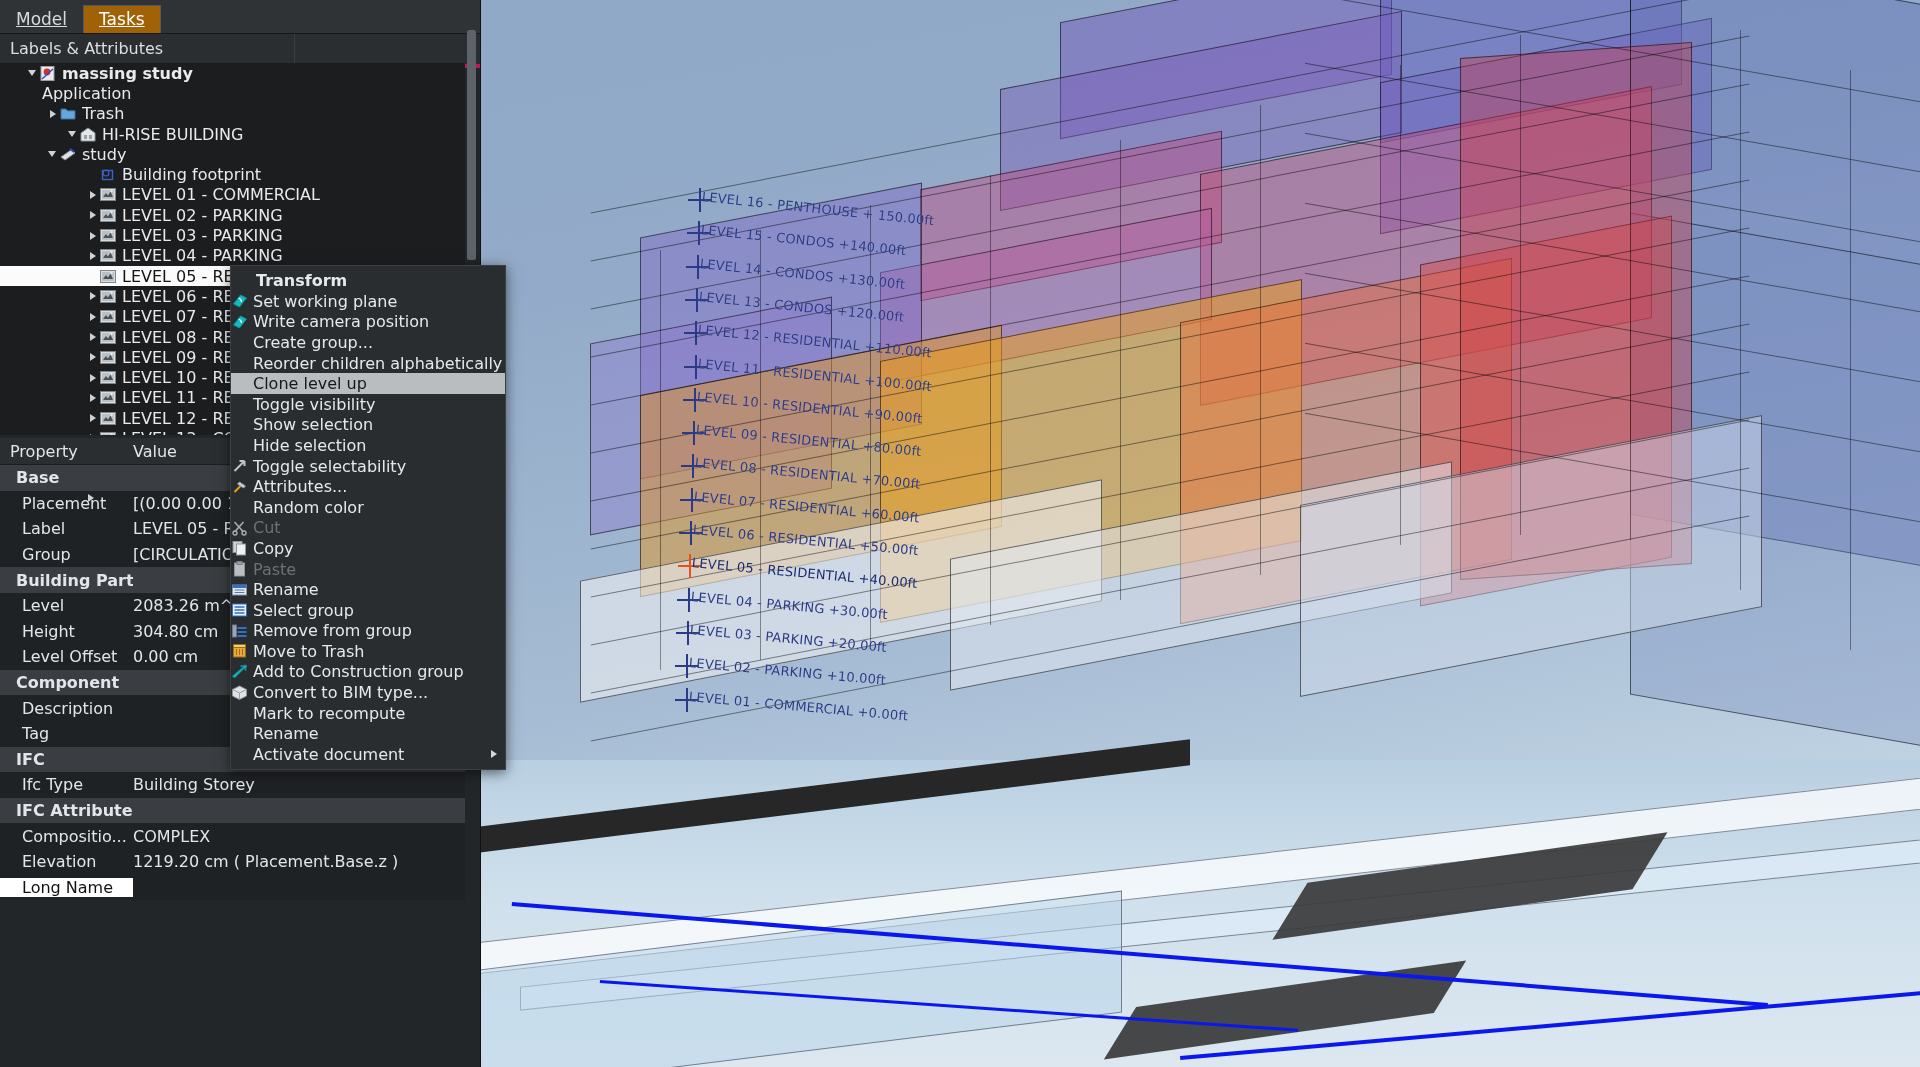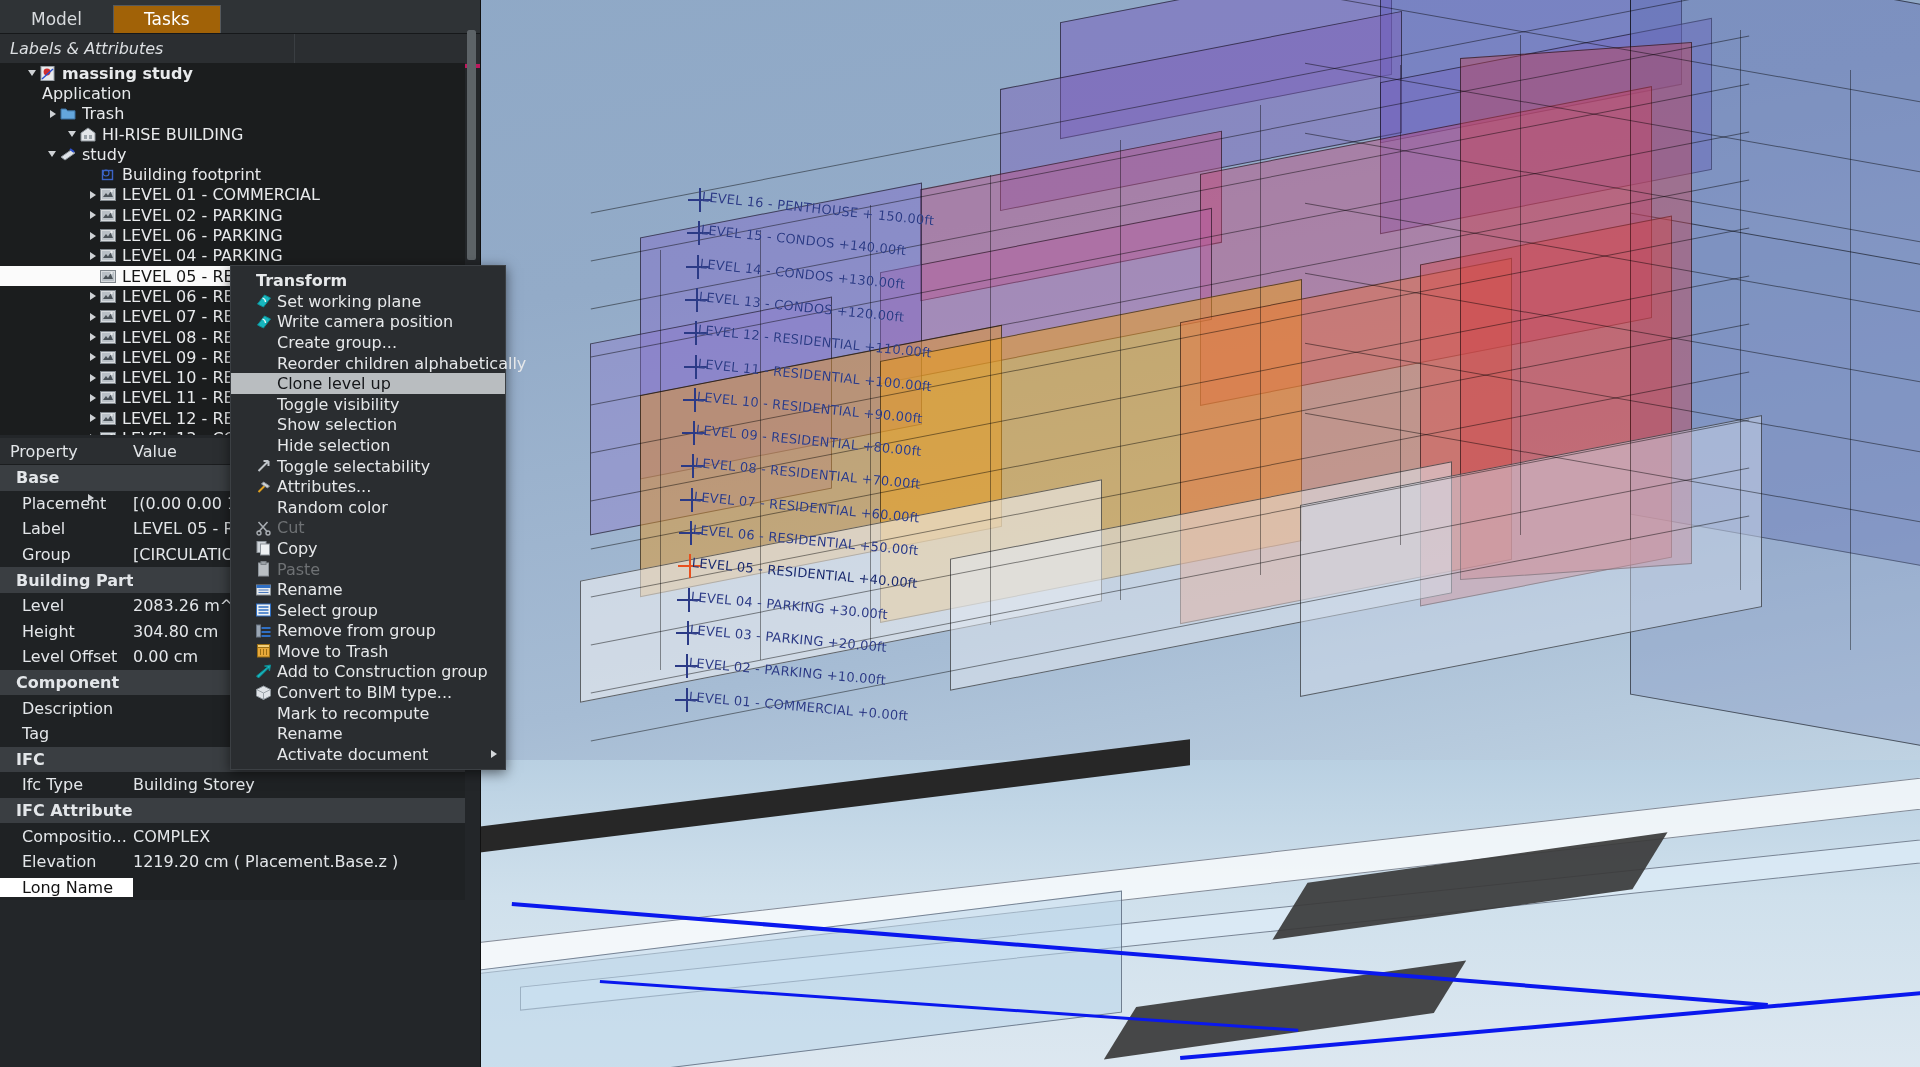--- a/index.html
+++ b/index.html
@@ -42,29 +42,28 @@
 
   
   #leftdock{
     position:absolute;left:0;top:0;width:480px;height:1067px;
     background:#232629;border-right:1px solid #111;
   }
   
   #tabbar{height:33px;background:#2f3336;display:flex;align-items:flex-end;
     border-bottom:1px solid #16181a;}
   .tab{
-    height:27px;line-height:27px;padding:0 30px;font-size:17px;color:#d8dbde;
-    background:#2f3336;border:1px solid transparent;border-bottom:none;
+    height:27px;line-height:27px;padding:0 15px;font-size:17px;color:#d8dbde;
+    background:#2f3336;border:1px solid transparent;border-bottom:none;text-decoration:underline;
   }
   .tab.active{background:#a16207;border-color:#55595d;border-bottom:none;color:#fff;}
   
   #treehead{
     height:30px;background:#2b2e31;display:flex;align-items:center;
     border-bottom:4px solid #be185d;
-    font-style:italic;
   }
   #treehead .col1{width:295px;padding-left:10px;font-size:16px;color:#dcdfe2;
     border-right:1px solid #3a3e42;height:30px;line-height:30px;box-sizing:border-box;}
   #treehead .col2{flex:1;height:30px;}
   
   #tree{
     position:absolute;left:0;top:63px;width:465px;height:372px;
     background:#1b1d1e;overflow:hidden;
   }
   .trow{height:20.3px;display:flex;align-items:center;font-size:16px;color:#e8eaec;
@@ -100,21 +99,21 @@
   .prow .exp{position:absolute;margin-left:-18px;width:0;height:0;
     border-left:6px solid #cfd2d5;border-top:4px solid transparent;border-bottom:4px solid transparent;}
   .prow.editing .pk{background:#ffffff;color:#111;padding-left:22px;width:133px;}
   
   #ctxmenu{
     position:absolute;left:230px;top:265px;width:274px;
     background:#2a2d30;border:1px solid #3c4044;
     box-shadow:0 3px 12px rgba(0,0,0,.55);padding:4px 0;
     font-size:16px;
   }
-  .mi{height:20.6px;display:flex;align-items:center;color:#e6e8ea;padding-left:24px;white-space:nowrap;position:relative;}
+  .mi{height:20.6px;display:flex;align-items:center;color:#e6e8ea;padding-left:0;white-space:nowrap;position:relative;}
   .mi.title{font-weight:bold;padding-left:25px;height:21px;}
   .mi.hl{background:#b9bdc0;color:#15171a;}
   .mi.dis{color:#6e7174;}
   .mi .mico{width:17px;height:16px;margin-right:5px;flex:0 0 17px;position:relative;}
   .mi .mtext{padding-left:0;}
   .mi.noicon .mtext{margin-left:22px;}
   .submore{position:absolute;right:8px;top:6px;width:0;height:0;
     border-left:6px solid #d4d7da;border-top:4px solid transparent;border-bottom:4px solid transparent;}
   
   #cursor{position:absolute;left:385px;top:375px;width:18px;height:24px;}
@@ -376,21 +375,21 @@
       </div>
       <div class="trow">
         <span style="display: inline-block; flex: 0 0 80px; width: 80px;"></span>
         <span class="arrow closed"></span>
         <span class="tico"><svg width="16" height="15" viewBox="0 0 16 15">
             <rect x="0.5" y="1.5" width="15" height="12" fill="#d8dcdf" stroke="#7f868c"></rect>
             <rect x="2" y="3" width="12" height="9" fill="#b9c0c6"></rect>
             <path d="M3 10 L6 6 L8 8.5 L10.5 4.5 L13 10 Z" fill="#4a5258"></path>
             <circle cx="11.5" cy="4" r="1.2" fill="#e8eaec"></circle>
           </svg></span>
-        <span class="tlabel">LEVEL 06 - PARKING</span>
+        <span class="tlabel">LEVEL 03 - PARKING</span>
       </div>
       <div class="trow">
         <span style="display: inline-block; flex: 0 0 80px; width: 80px;"></span>
         <span class="arrow closed"></span>
         <span class="tico"><svg width="16" height="15" viewBox="0 0 16 15">
             <rect x="0.5" y="1.5" width="15" height="12" fill="#d8dcdf" stroke="#7f868c"></rect>
             <rect x="2" y="3" width="12" height="9" fill="#b9c0c6"></rect>
             <path d="M3 10 L6 6 L8 8.5 L10.5 4.5 L13 10 Z" fill="#4a5258"></path>
             <circle cx="11.5" cy="4" r="1.2" fill="#e8eaec"></circle>
           </svg></span>

